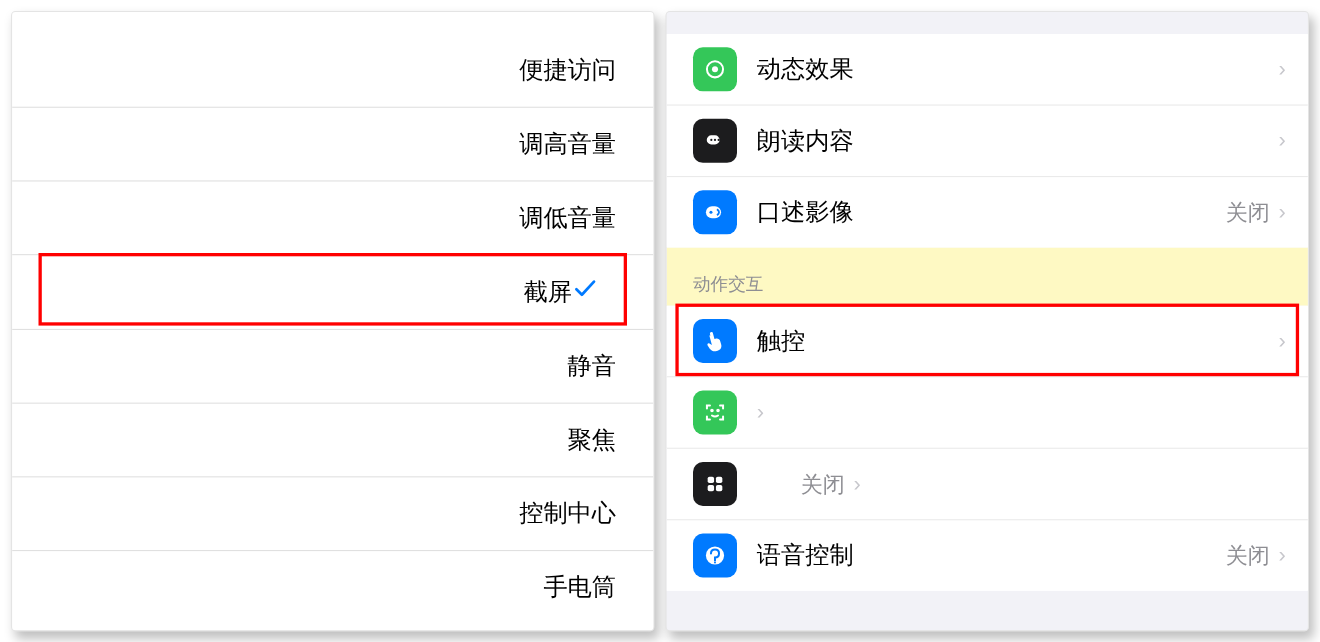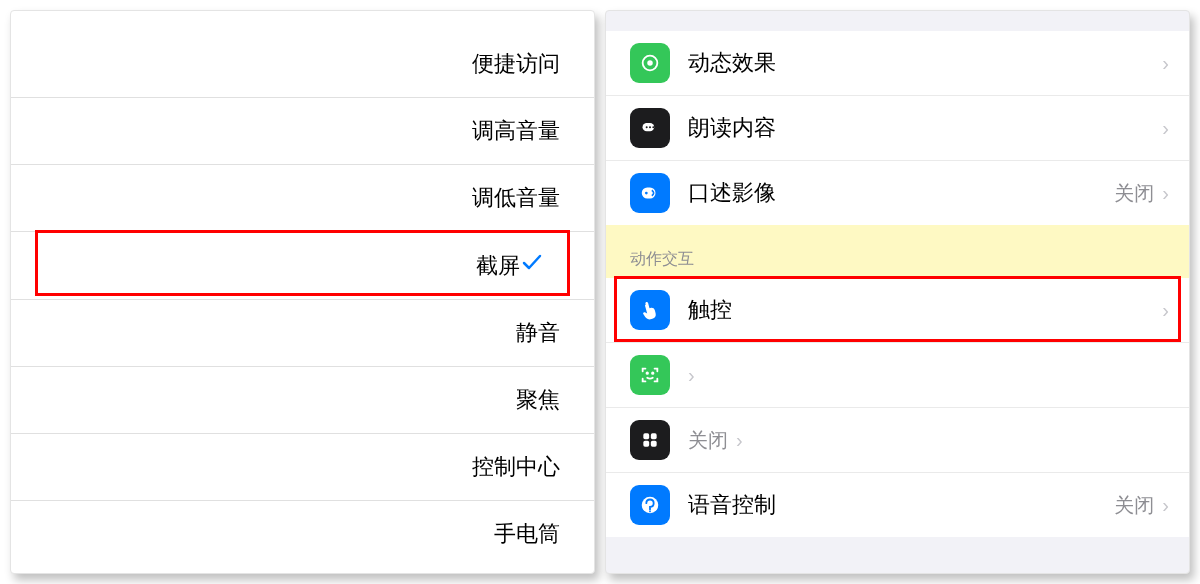--- a/index.html
+++ b/index.html
@@ -74,20 +74,21 @@
     align-items: center;
     justify-content: center;
     margin-right: 18px;
     flex-shrink: 0;
   }
   .label-right { flex: 1; }
   .value-right {
     color: #8e8e93;
     font-size: 20px;
     margin-right: 8px;
+    margin-left: 40px;
   }
   .chevron {
     color: #c7c7cc;
     font-size: 20px;
   }
   .group-header {
     font-size: 16px;
     color: #8e8e93;
     padding: 24px 24px 8px 24px;
     background: #fef9c3;

